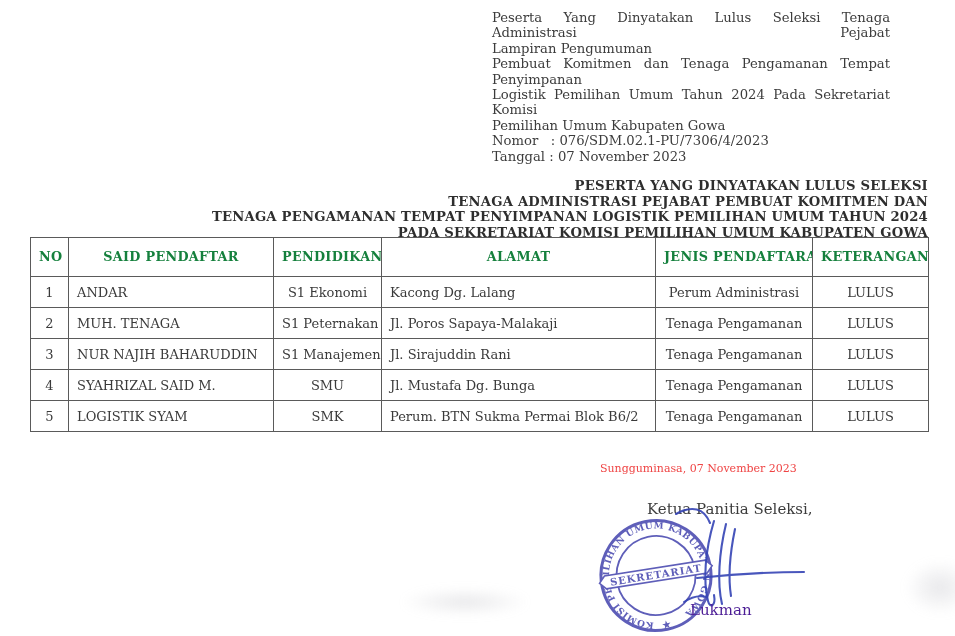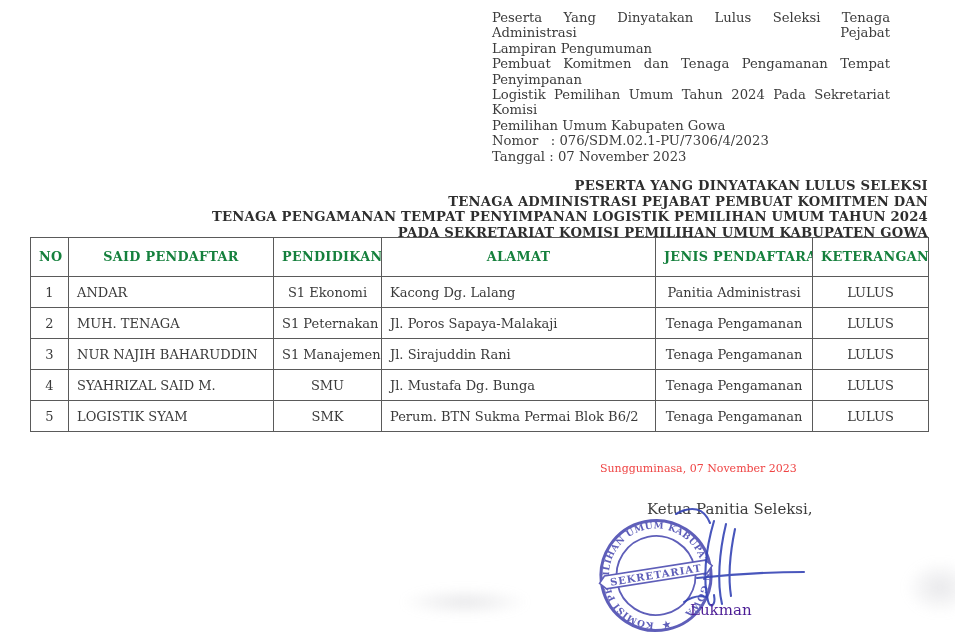--- a/index.html
+++ b/index.html
@@ -101,21 +101,21 @@
         <th>JENIS PENDAFTARAN</th>
         <th>KETERANGAN</th>
       </tr>
     </thead>
     <tbody>
       <tr>
         <td class="c">1</td>
         <td class="l">ANDAR</td>
         <td class="c">S1 Ekonomi</td>
         <td class="l">Kacong Dg. Lalang</td>
-        <td class="c">Panitia Administrasi</td>
+        <td class="c">Perum Administrasi</td>
         <td class="c">LULUS</td>
       </tr>
       <tr>
         <td class="c">2</td>
         <td class="l">MUH. TENAGA</td>
         <td class="c">S1 Peternakan</td>
         <td class="l">Jl. Poros Sapaya-Malakaji</td>
         <td class="c">Tenaga Pengamanan</td>
         <td class="c">LULUS</td>
       </tr>

